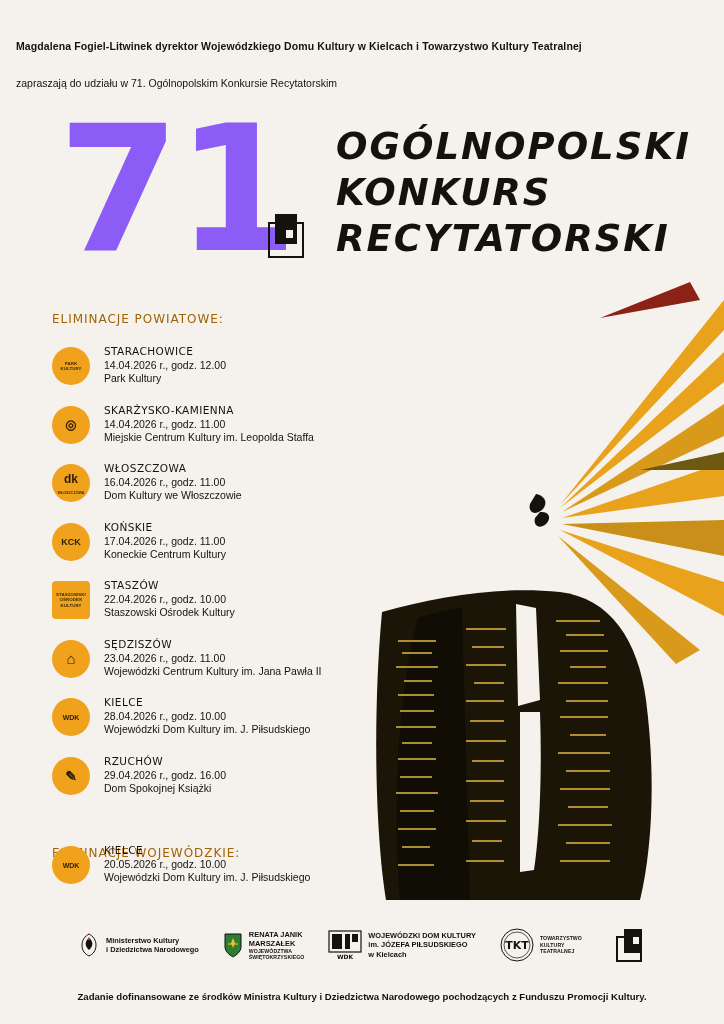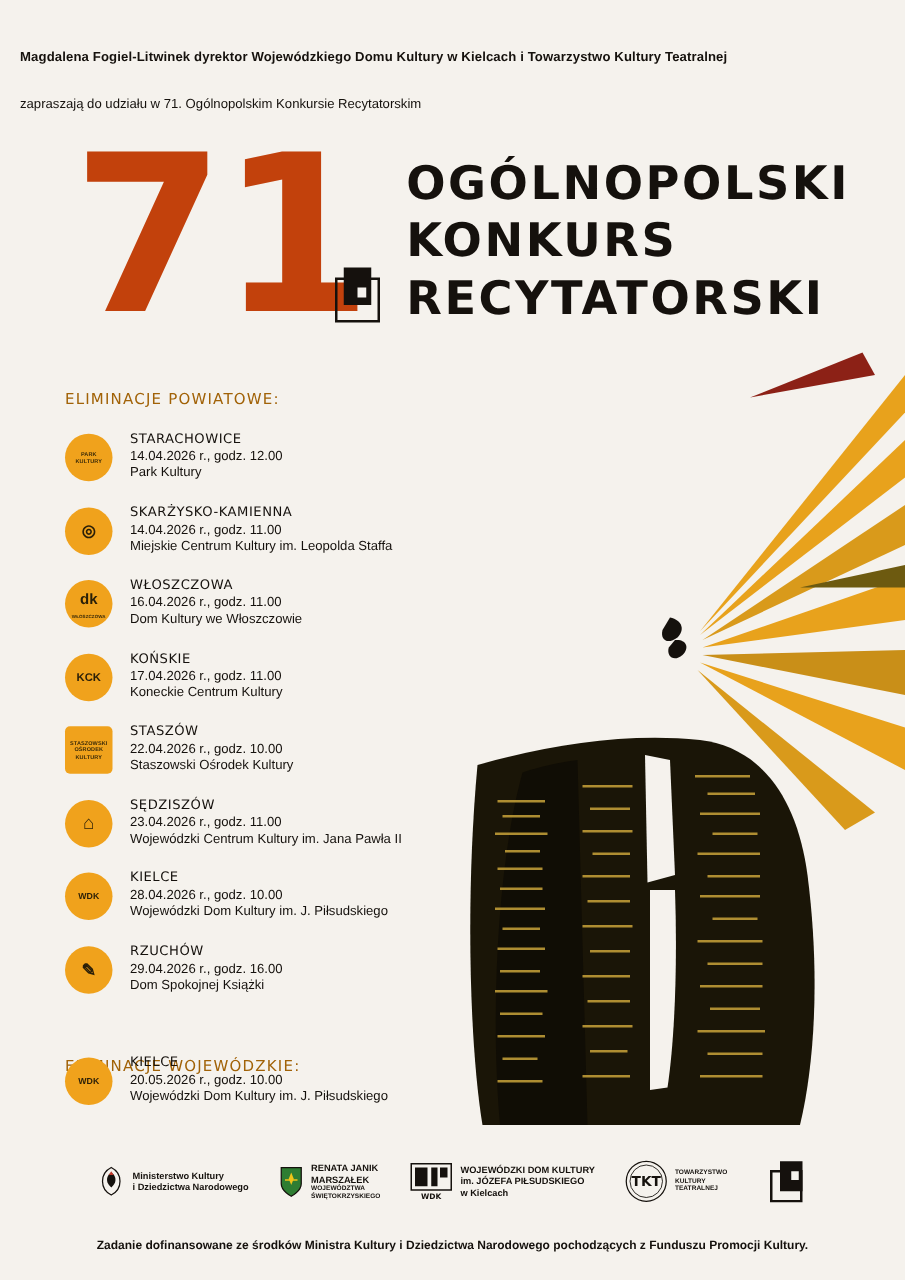--- a/index.html
+++ b/index.html
@@ -54,26 +54,27 @@
   }
   .big-number {
     position: absolute;
     left: 58px;
     top: -6px;
     font-family: "DejaVu Sans", sans-serif;
     font-size: 175px;
     font-weight: bold;
     letter-spacing: -0.02em;
     line-height: 1;
-    color: #c2410c;
+    color: #8b5cf6;
   }
   .title-lines {
     position: absolute;
-    left: 325px;
+    left: 336px;
     top: 16px;
+    font-style: italic;
   }
   .title-lines div {
     font-family: "DejaVu Sans", sans-serif;
     font-weight: bold;
     font-size: 37px;
     letter-spacing: 0.055em;
     line-height: 1.24;
     color: #15110d;
     white-space: nowrap;
   }

